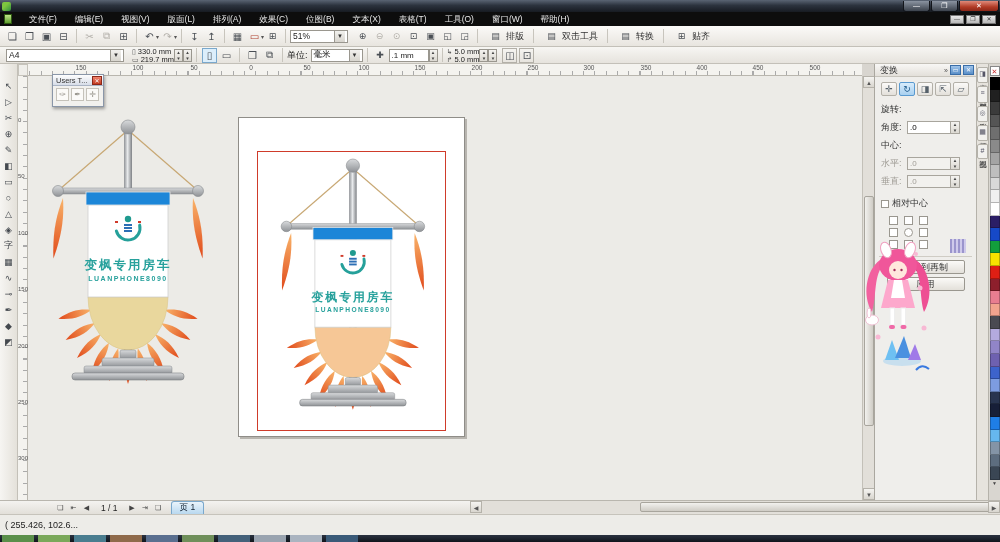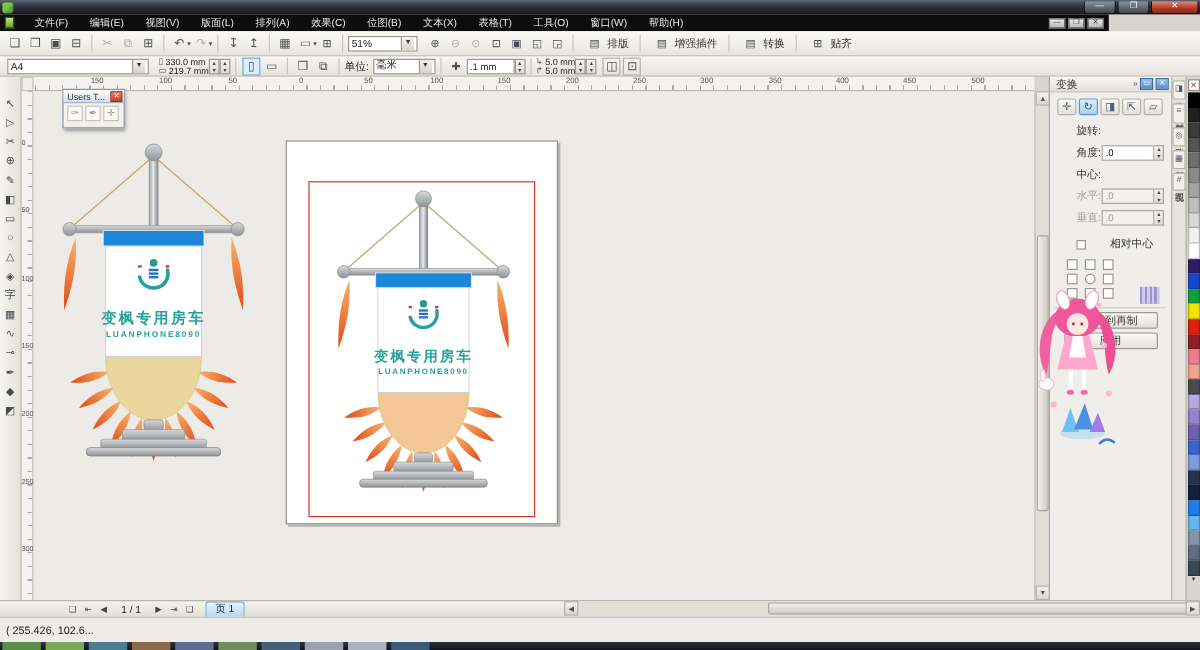--- a/index.html
+++ b/index.html
@@ -14,21 +14,21 @@
     color:#fff; display:flex; align-items:center; font-size:8.5px; }
   #app-icon { width:9px; height:9px; margin:0 4px 0 2px;
     background:linear-gradient(135deg,#7ec63f 40%,#2f8f3f); border-radius:2px; }
   #win-controls { margin-left:auto; display:flex; height:11px; }
   .wbtn { width:27px; height:11px; border:1px solid #12151a; border-top:none;
     background:linear-gradient(#8a93a0,#3c434d); color:#fff; font-size:7px;
     line-height:9px; text-align:center; border-radius:0 0 3px 3px; margin-right:1px; }
   .wbtn.close { width:40px; background:linear-gradient(#e08a7a,#b03a25 60%,#8c2718); }
 
   
-  #menubar { left:0; top:12px; width:924px; height:14px; background:#0d0d0d;
+  #menubar { left:0; top:12px; width:1000px; height:14px; background:#0d0d0d;
     color:#e8e8e8; display:flex; align-items:center; font-size:8.5px;justify-content:space-between; }
   #menu-doc-icon { width:8px; height:10px; margin:0 8px 0 4px;
     background:linear-gradient(#bfe48a,#5f9e2f); border:1px solid #2e5a12; }
   .menu-item { padding:0 9px; line-height:14px; }
   #doc-controls { margin-left:auto; margin-right:4px; display:flex; gap:2px; }
   .dbtn { width:14px; height:9px; background:linear-gradient(#e8e8e8,#b8b8b8);
     border:1px solid #777; font-size:6px; line-height:7px; text-align:center; color:#333; }
 
   
   #stdbar { left:0; top:26px; width:1000px; height:21px;
@@ -99,21 +99,21 @@
   #docker { left:874px; top:64px; width:102px; height:436px; background:#efeeeb; border-left:1px solid #aaa79f; }
   #docker-title { height:13px; display:flex; align-items:center; padding:0 2px 0 5px; font-size:9px;
     color:#333; background:linear-gradient(#f8f7f5,#e3e0da); border-bottom:1px solid #c6c3bb; }
   #docker-title .chev { margin-left:auto; font-size:7px; color:#555; }
   .dk-wbtn { width:11px; height:10px; margin-left:2px; background:linear-gradient(#9fc4ea,#5a8fc8);
     border:1px solid #3a6ea8; color:#fff; font-size:6px; line-height:8px; text-align:center; }
   #dk-tabs { display:flex; gap:2px; padding:5px 4px 4px 6px; }
   .dk-tab { width:16px; height:14px; border:1px solid #b3b0a8; background:linear-gradient(#fbfaf8,#e3e0da);
     font-size:9px; color:#55606a; display:flex; align-items:center; justify-content:center; border-radius:2px; }
   .dk-tab.sel { background:linear-gradient(#d8ecfb,#a8d0f0); border-color:#5a9ad0; color:#1f5a8a; }
-  .dk-row { display:flex; align-items:center; padding:3px 6px 2px; font-size:9px; color:#333;margin-left:16px; }
+  .dk-row { display:flex; align-items:center; padding:3px 6px 2px; font-size:9px; color:#333; }
   .dk-row.dim { color:#a09d96; }
   .dk-input { width:44px; height:13px; border:1px solid #a8a59d; background:#fff; font-size:8px;
     padding:0 2px; font-family:inherit; }
   .dk-input:disabled { background:#f2f1ee; color:#a09d96; }
   .dk-spin { display:inline-flex; flex-direction:column; width:9px; height:13px; border:1px solid #a8a59d;
     border-left:none; background:linear-gradient(#f4f3f0,#dcd9d2); font-size:4.5px; line-height:6px;
     text-align:center; color:#444; }
   .chk { width:8px; height:8px; border:1px solid #9a978f; background:#fff; display:inline-block; }
   #anchor-grid { display:grid; grid-template-columns:repeat(3,12px); gap:3px; padding:4px 0 2px 14px; }
   .anch { width:9px; height:9px; border:1px solid #9a978f; background:#fff; }
@@ -229,21 +229,21 @@
   <span class="tico sm">◱</span>
   <span class="tico sm">◲</span>
   <span class="tsep"></span>
   <span class="tbtn-text">
     <span class="tico sm">▤</span>
     <span>排版</span>
     </span>
   <span class="tsep"></span>
   <span class="tbtn-text">
     <span class="tico sm">▤</span>
-    <span>增强插件</span>
+    <span>双击工具</span>
     </span>
   <span class="tsep"></span>
   <span class="tbtn-text">
     <span class="tico sm">▤</span>
     <span>转换</span>
     </span>
   <span class="tsep"></span>
   <span class="tbtn-text">
     <span class="tico sm">⊞</span>
     <span>贴齐</span>
@@ -506,21 +506,21 @@
       </span>
   </div>
   <div class="dk-row dim">
     <span style="width:26px">垂直:</span>
     <input class="dk-input" disabled="" value=".0" style="">
     <span class="dk-spin">
         <span>▲</span>
         <span>▼</span>
       </span>
   </div>
-  <div class="dk-row" style="gap:20px;padding-top:7px">
+  <div class="dk-row" style="gap:3px;padding-top:7px">
     <span class="chk"></span>
     <span>相对中心</span>
   </div>
   <div style="position:relative">
     <div id="anchor-grid">
       <span class="anch"></span>
         <span class="anch"></span>
         <span class="anch"></span>
       <span class="anch"></span>
         <span class="anch center"></span>

